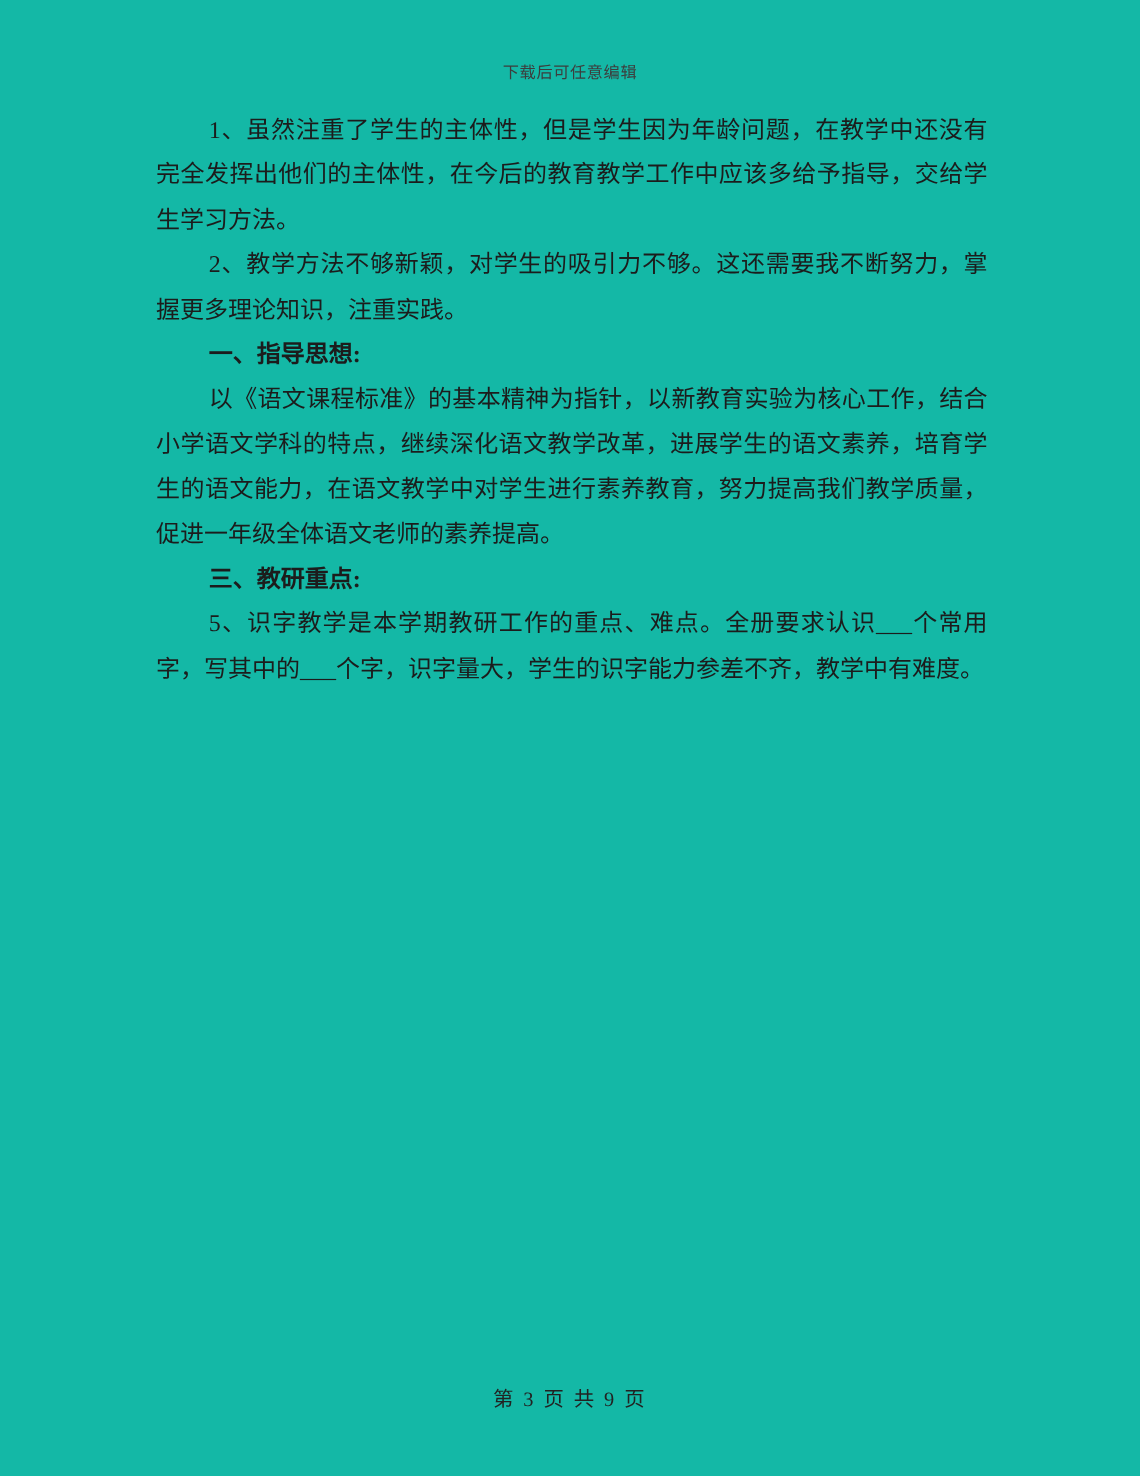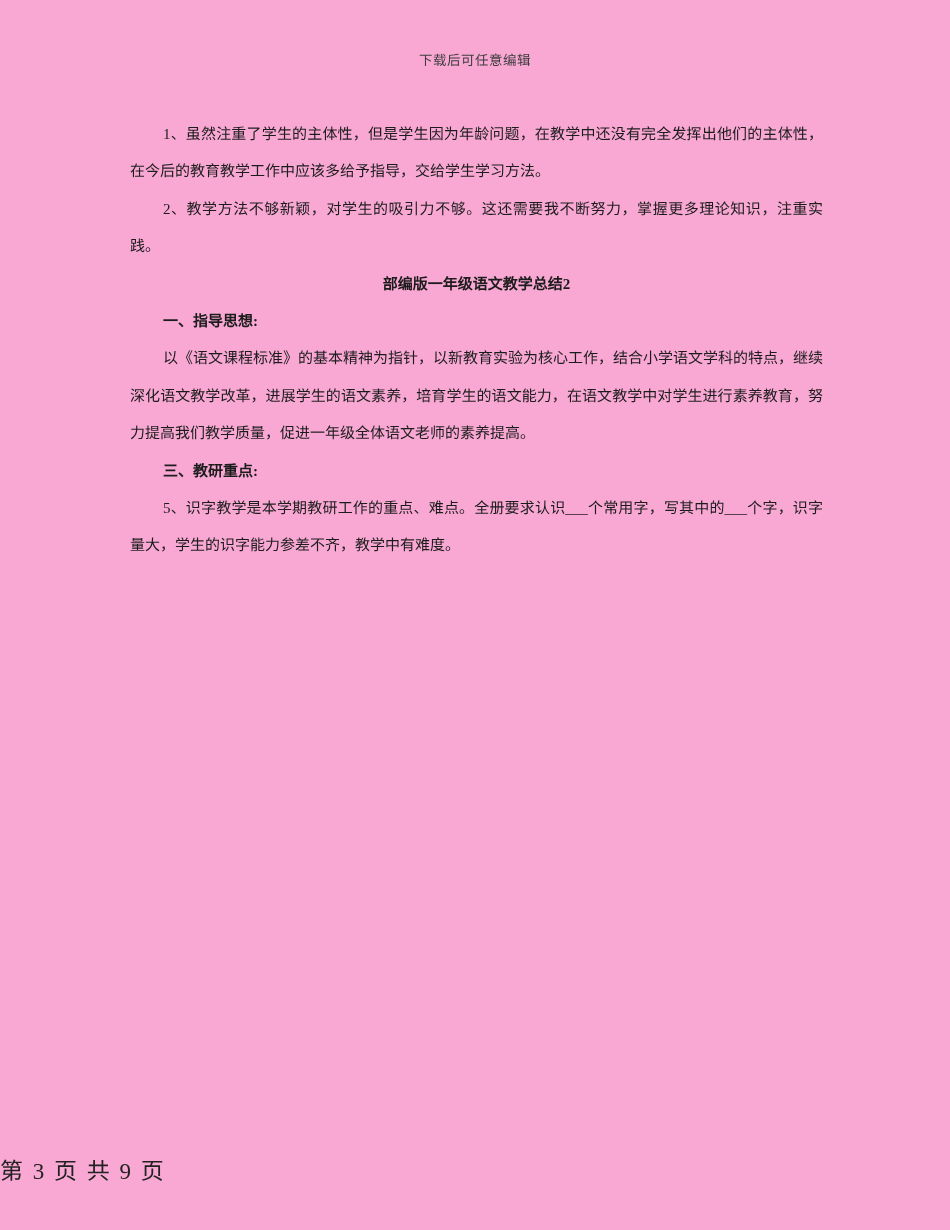--- a/index.html
+++ b/index.html
@@ -4,41 +4,41 @@
 <style>
   html, body {
     margin: 0;
     padding: 0;
     background: #ffffff;
   }
   .page {
     position: relative;
     width: 950px;
     height: 1230px;
-    background: #f9a8d4;
+    background: #14b8a6;
     overflow: hidden;
     font-family: "Liberation Serif", "DejaVu Serif", serif;
     color: #1c1c1c;
   }
   .watermark {
     position: absolute;
     top: 49px;
     left: 0;
     width: 100%;
     text-align: center;
     font-size: 13.5px;
     letter-spacing: 0.5px;
     color: #3d3d3d;
   }
   .content {
     position: absolute;
     left: 130px;
-    top: 116px;
+    top: 91px;
     width: 693px;
-    font-size: 15px;
+    font-size: 20px;
     line-height: 37.4px;
     text-align: justify;
     text-justify: inter-character;
   }
   .block { margin: 0; padding: 0; }
   .para {
     text-indent: 2.2em;
   }
   .heading {
     text-indent: 2.2em;
@@ -47,36 +47,36 @@
   .title {
     text-indent: 0;
     text-align: center;
     font-weight: bold;
   }
   .footer {
     position: absolute;
     top: 1152px;
     left: 0;
     width: 100%;
-    font-size: 23px;
+    text-align: center;
+    font-size: 17px;
     letter-spacing: 2px;
     color: #222222;
   }
 </style>
 </head>
 <body>
 
 <div class="page">
   <div class="watermark">下载后可任意编辑</div>
 
   <div class="content">
 
   <div class="block para">1、虽然注重了学生的主体性，但是学生因为年龄问题，在教学中还没有完全发挥出他们的主体性，在今后的教育教学工作中应该多给予指导，交给学生学习方法。</div>
       <div class="block para">2、教学方法不够新颖，对学生的吸引力不够。这还需要我不断努力，掌握更多理论知识，注重实践。</div>
-      <div class="block title">部编版一年级语文教学总结2</div>
       <div class="block heading">一、指导思想:</div>
       <div class="block para">以《语文课程标准》的基本精神为指针，以新教育实验为核心工作，结合小学语文学科的特点，继续深化语文教学改革，进展学生的语文素养，培育学生的语文能力，在语文教学中对学生进行素养教育，努力提高我们教学质量，促进一年级全体语文老师的素养提高。</div>
       <div class="block heading">三、教研重点:</div>
       <div class="block para">5、识字教学是本学期教研工作的重点、难点。全册要求认识___个常用字，写其中的___个字，识字量大，学生的识字能力参差不齐，教学中有难度。</div>
     </div>
 
   <div class="footer">第 3 页 共 9 页</div>
 </div>
 
 </body></html>

